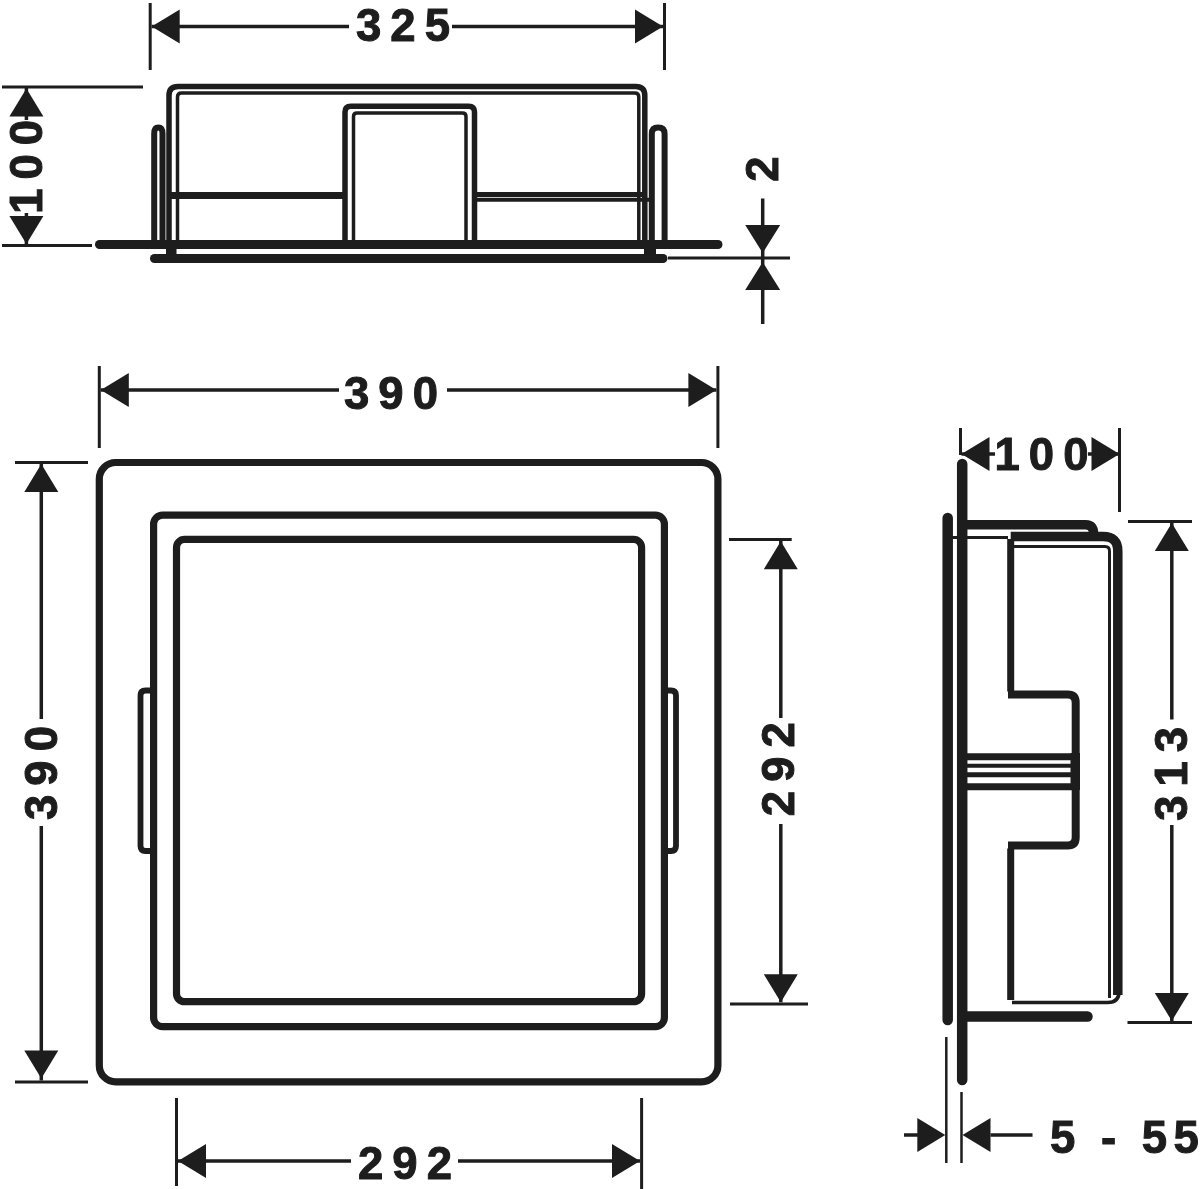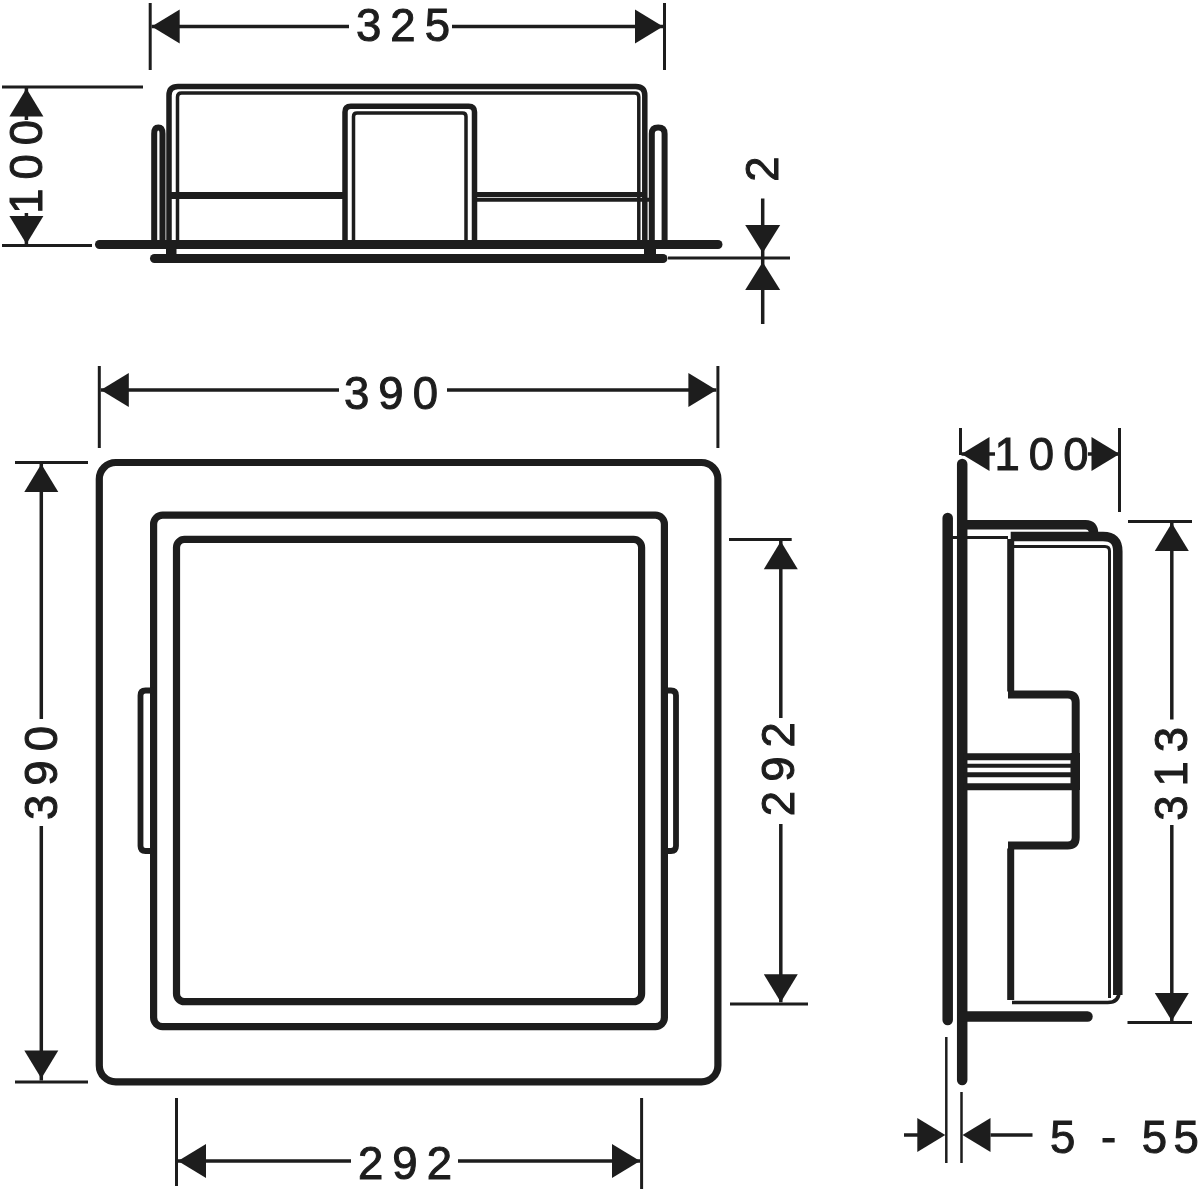--- a/index.html
+++ b/index.html
@@ -1,21 +1,21 @@
 <!DOCTYPE html>
 <html><head>
 <meta charset="utf-8">
 <style>
   html,body{margin:0;padding:0;background:#ffffff;}
   svg{display:block;}
   text{font-family:"Liberation Sans", sans-serif; fill:#1d1d1b;}
 </style>
 </head>
 <body>
-<div style="filter:grayscale(1); width:972px; height:1189px;">
+<div style="filter:grayscale(1); width:972px; height:1189px;font-weight:bold;">
 <svg width="1200" height="1189" viewBox="0 0 1200 1189">
 <g stroke="#1d1d1b" fill="none">
 
 <g id="topview">
 
   <path d="M 169,246 L 169,95.5 Q 169,86.5 178,86.5 L 635.8,86.5 Q 644.8,86.5 644.8,95.5 L 644.8,246" stroke-width="5.5"></path>
 
   <path d="M 177.5,246 L 177.5,97 Q 177.5,93 181.5,93 L 634.8,93 Q 638.8,93 638.8,97 L 638.8,246" stroke-width="3.5"></path>
 
   <path d="M 345,246 L 345,112 Q 345,106.2 350.8,106.2 L 468.7,106.2 Q 474.5,106.2 474.5,112 L 474.5,246" stroke-width="5.5"></path>

